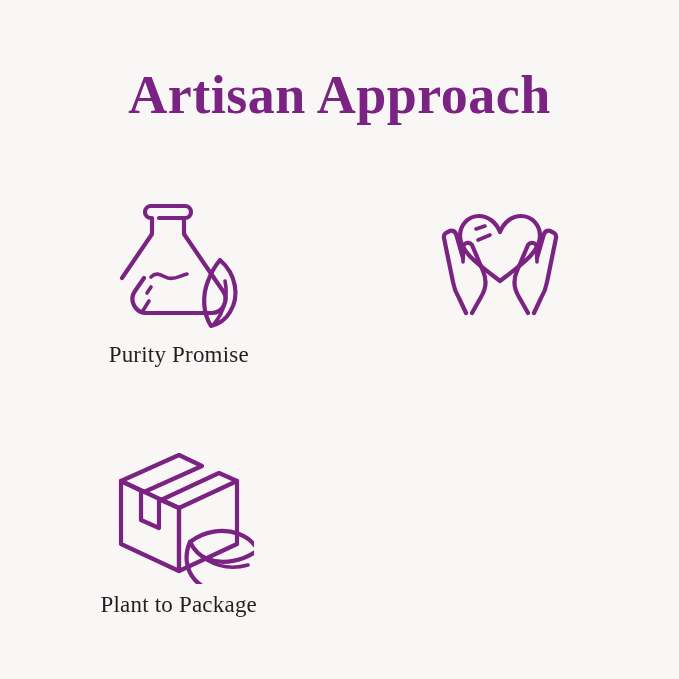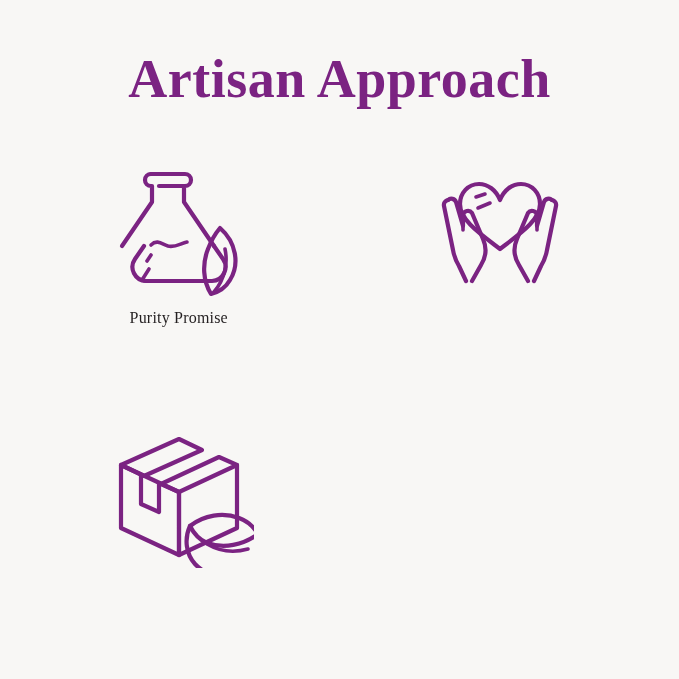--- a/index.html
+++ b/index.html
@@ -23,21 +23,21 @@
     position: relative;
   }
   .page-title {
     text-align: center;
     color: #7b2382;
     font-family: "Liberation Serif", "DejaVu Serif", serif;
     font-weight: bold;
     font-size: 54px;
     letter-spacing: 0.5px;
     line-height: 1;
-    margin: 0;
+    margin: 16px;
     padding-top: 52px;
     user-select: none;
   }
   .feature-grid {
     flex: 1;
     display: grid;
     grid-template-columns: 1fr 1fr;
     grid-template-rows: 1fr 1fr;
     padding: 24px 18px 30px 18px;
     box-sizing: border-box;
@@ -61,21 +61,21 @@
   .feature-icon svg {
     width: 150px;
     height: 150px;
     display: block;
   }
   .feature-label {
     margin-top: 6px;
     text-align: center;
     color: #231f20;
     font-family: "Liberation Serif", "DejaVu Serif", serif;
-    font-size: 16px;
+    font-size: 23px;
     line-height: 1.28;
     letter-spacing: 0.2px;
     white-space: pre-line;
     user-select: none;
   }
   .icon-stroke {
     fill: none;
     stroke: #7b2382;
     stroke-width: 4.2;
     stroke-linecap: round;
@@ -163,16 +163,17 @@
 
           <path class="icon-stroke" d="M37 57 v29 l18 8 v-29"></path>
 
           <path class="icon-stroke" d="M86 108 c14 -11 33 -14 49 -8 c8 3 15 9 19 16 c-15 11 -34 15 -51 9 c-7 -3 -13 -9 -17 -17 z"></path>
 
           <path class="icon-stroke" d="M86 108 c-6 13 -4 28 5 38 c10 11 26 14 39 7"></path>
 
           <path class="icon-stroke-thin" d="M103 126 c12 7 27 9 41 5"></path>
         </svg>
       </div>
+      <div class="feature-label">Plant to Package</div>
     </div>
 
   </div>
 </div>
 
 </body></html>

